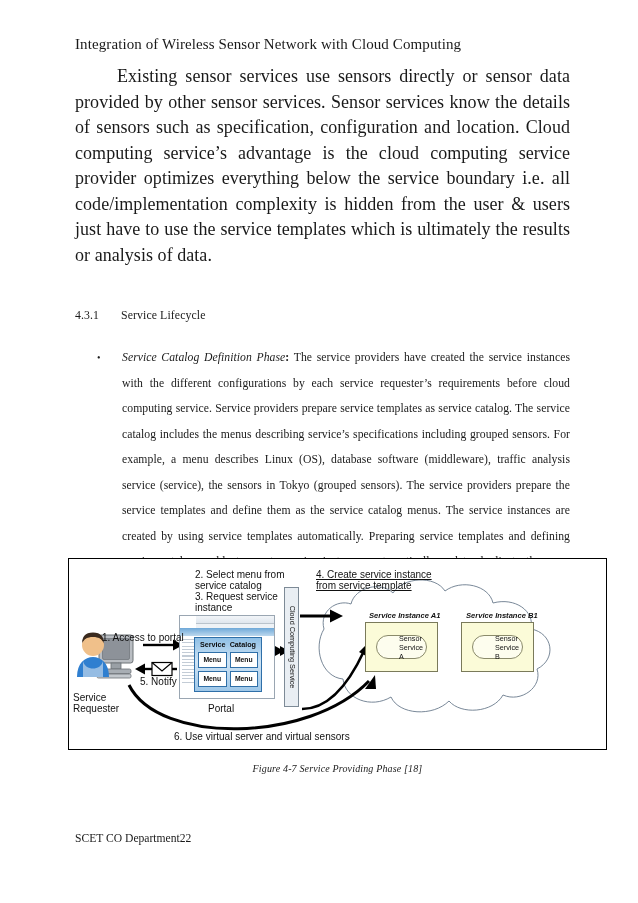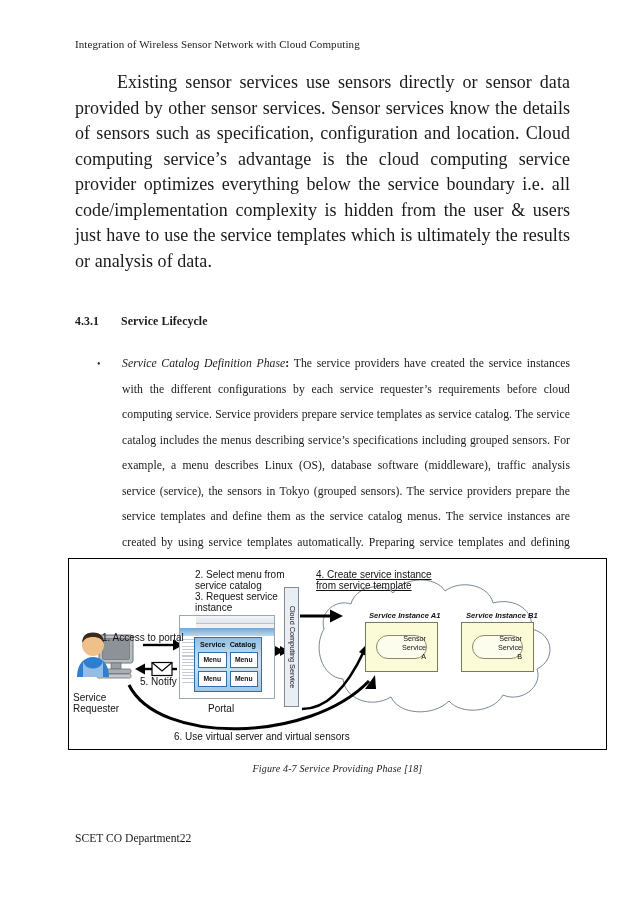--- a/index.html
+++ b/index.html
@@ -21,39 +21,39 @@
     width: 638px;
     height: 903px;
   }
   .content {
     position: absolute;
     left: 75px;
     top: 36px;
     width: 495px;
   }
   .running-head {
-    font-size: 11px;
+    font-size: 15px;
     line-height: 16px;
     letter-spacing: 0.1px;
-    margin-bottom: 18px;
+    margin-bottom: 12px;
   }
   p.body-para {
     font-size: 18px;
     line-height: 25.5px;
     text-align: justify;
     text-justify: inter-word;
     margin: 0;
     letter-spacing: 0.05px;
   }
   p.body-para.indent {
     text-indent: 42px;
   }
   .section-heading {
     font-size: 11.8px;
-    font-weight: bold;
+    font-weight: normal;
     margin-top: 40px;
     margin-bottom: 0px;
     letter-spacing: 0.1px;
   }
   .section-heading .num {
     display: inline-block;
     width: 46px;
   }
   ul.bullets {
     margin: 22px 0 0 0;
@@ -167,21 +167,21 @@
   .sensor-box {
     position: absolute;
     background: #fdfdee;
     border: 0.9px solid #8a8a6a;
     border-radius: 12px;
     box-sizing: border-box;
     font-family: "Liberation Sans", "DejaVu Sans", sans-serif;
     font-size: 7.2px;
     line-height: 9px;
     color: #111111;
-    text-align: right;
+    text-align: left;
     display: flex;
     flex-direction: column;
     align-items: center;
     justify-content: center;
     white-space: pre-line;
     padding-left: 22px;
   }
   .sensor-box.a { left: 307px; top: 76px; width: 51px; height: 24px; }
   .sensor-box.b { left: 403px; top: 76px; width: 51px; height: 24px; }
 

